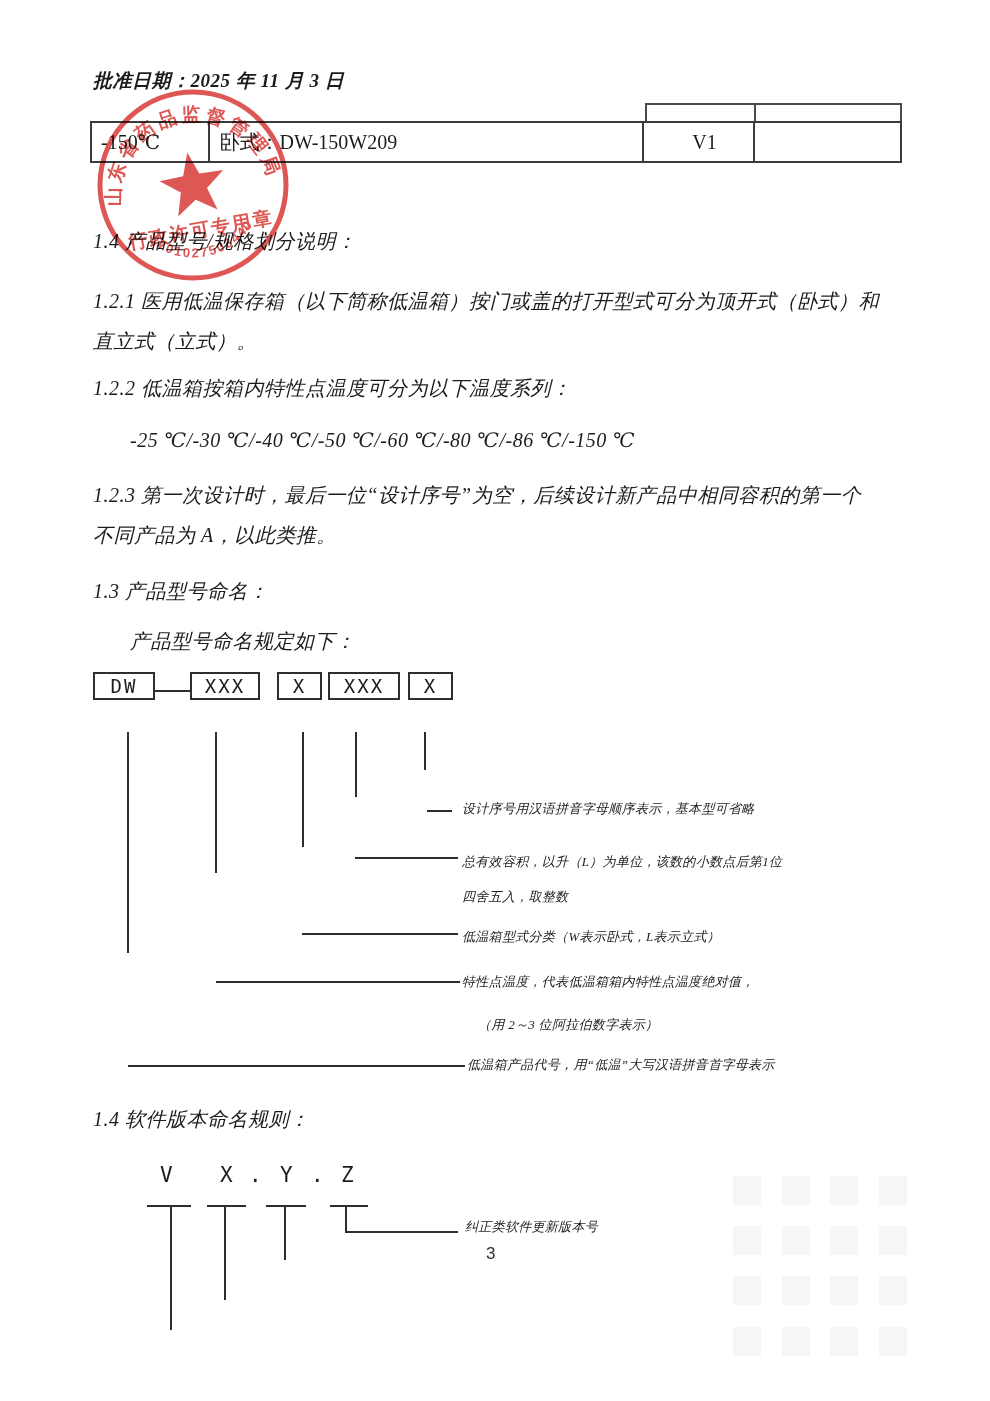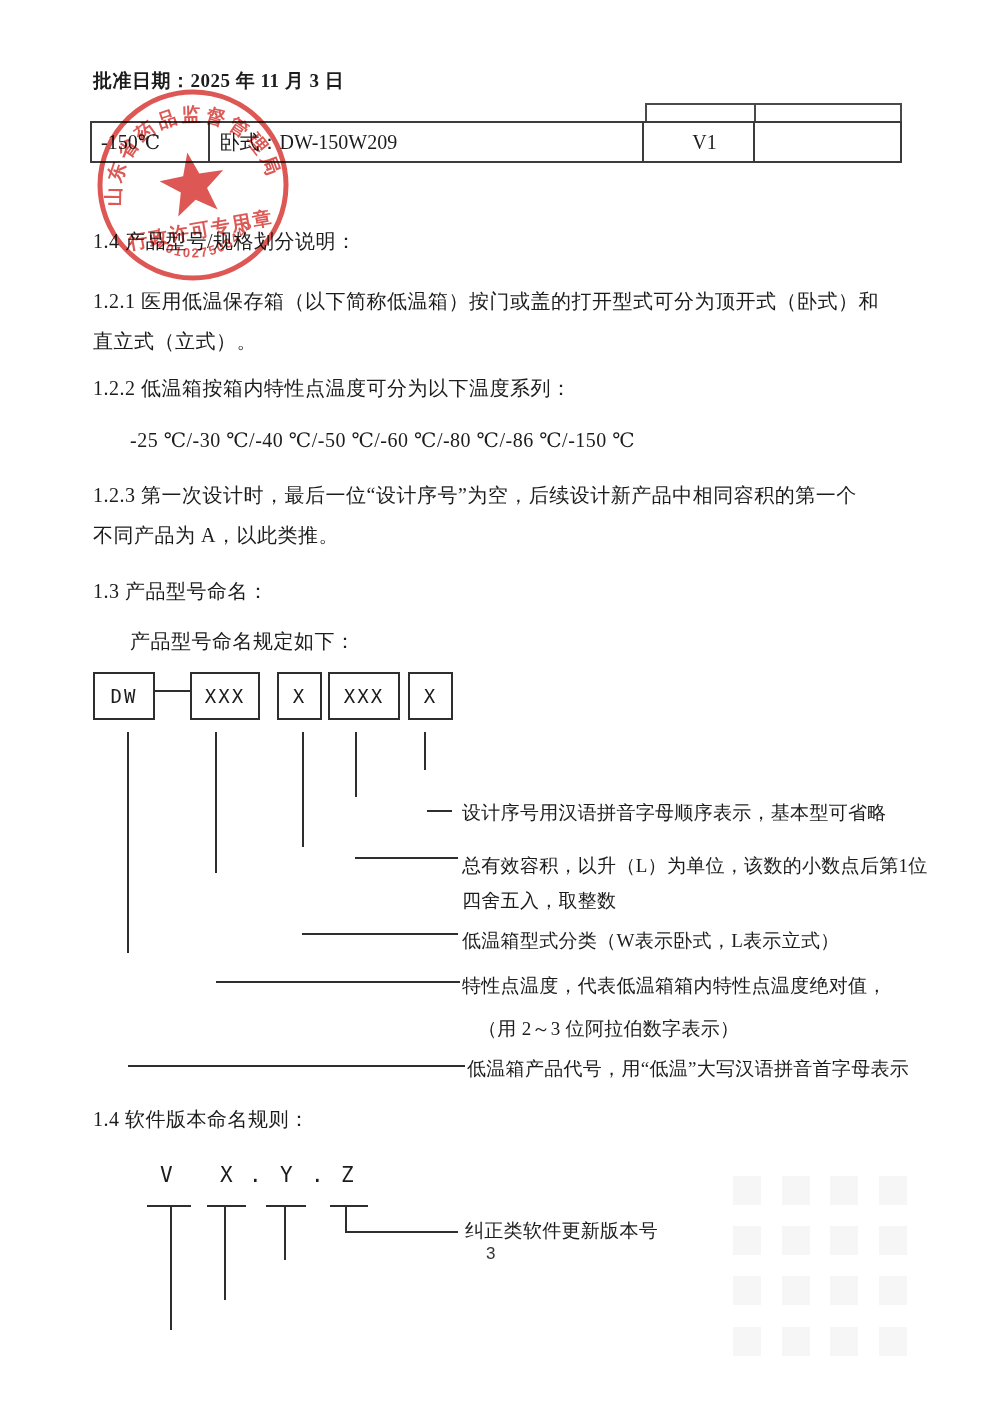--- a/index.html
+++ b/index.html
@@ -1,40 +1,40 @@
 <!DOCTYPE html>
 <html><head>
 <meta charset="utf-8">
 <style>
   html,body{margin:0;padding:0;}
   body{
     width:990px;height:1401px;position:relative;background:#ffffff;
     font-family:"Liberation Serif","DejaVu Serif",serif;color:#1c1c1c;
     overflow:hidden;
   }
-  .abs{position:absolute;}
+  .abs{position:absolute;font-style:italic;}
   .para{font-size:20px;letter-spacing:0.5px;white-space:nowrap;}
-  .desc{font-size:19px;letter-spacing:0.3px;white-space:nowrap;}
+  .desc{font-size:13px;letter-spacing:0.3px;white-space:nowrap;}
   .hline{position:absolute;height:2px;background:#2e2e2e;}
   .vline{position:absolute;width:2px;background:#2e2e2e;}
   .thin{background:#4a4a4a;}
   
   .doc-table{position:absolute;left:90px;top:121px;width:812px;height:42px;
     display:flex;border:2px solid #3b3b3b;box-sizing:border-box;}
   .doc-cell{box-sizing:border-box;height:100%;line-height:38px;font-size:20px;
     padding-left:9px;white-space:nowrap;overflow:visible;}
   .doc-cell + .doc-cell{border-left:2px solid #3b3b3b;}
   
   .notice{position:absolute;left:99px;top:164px;z-index:6;color:#2a2ab8;
     font-weight:bold;font-size:21px;line-height:24px;letter-spacing:1px;white-space:nowrap;}
   
   .stamp{position:absolute;left:94px;top:86px;width:198px;height:198px;z-index:4;
     transform:rotate(-10deg);opacity:0.88;mix-blend-mode:multiply;}
   
-  .mbox{position:absolute;height:48px;box-sizing:border-box;border:2px solid #2e2e2e;
+  .mbox{position:absolute;height:28px;box-sizing:border-box;border:2px solid #2e2e2e;
     display:flex;align-items:center;justify-content:center;
     font-family:"DejaVu Sans Mono",monospace;font-size:19px;letter-spacing:2px;}
   .vtoken{position:absolute;font-size:21px;font-family:"DejaVu Sans Mono",monospace;}
   .wmark{position:absolute;background:#f6f6f6;}
   .pagenum{position:absolute;left:486px;top:1244px;font-size:17px;
     font-family:"Liberation Sans",sans-serif;color:#333;}
 </style>
 </head>
 <body>
 

